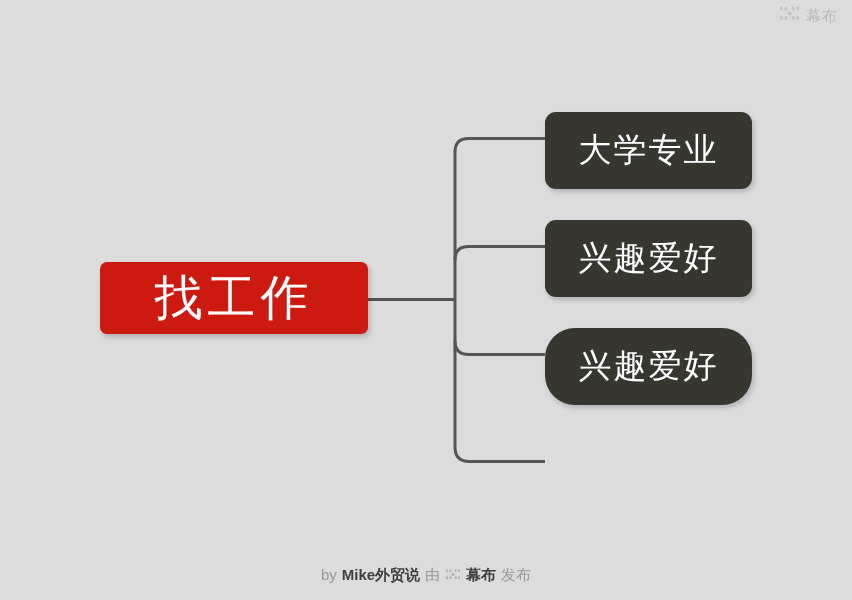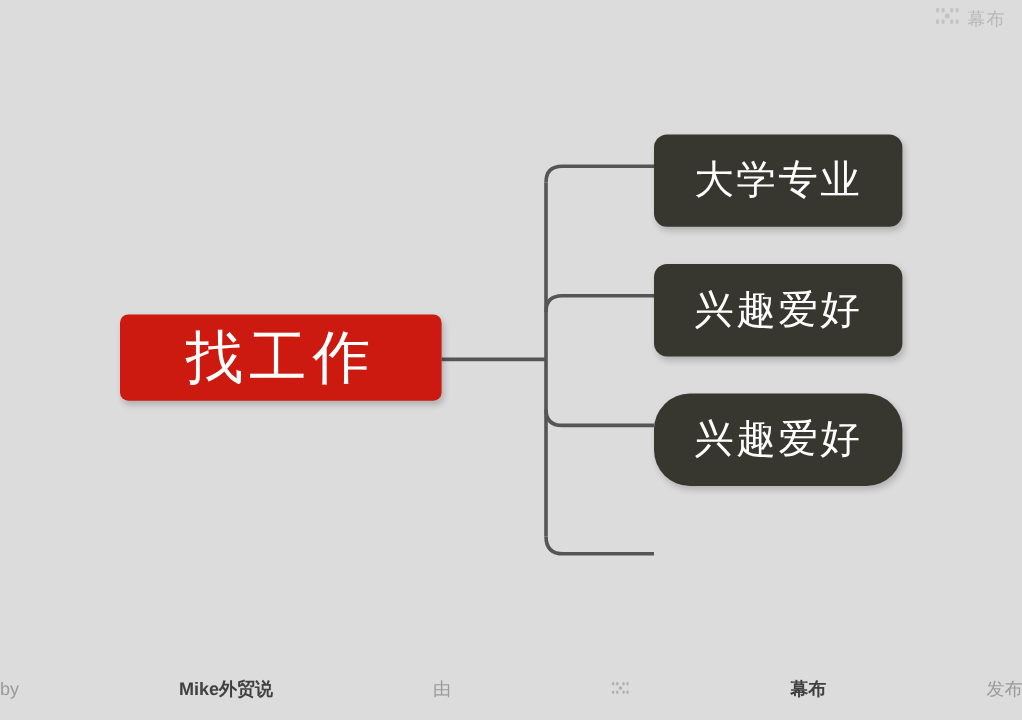--- a/index.html
+++ b/index.html
@@ -87,21 +87,21 @@
   .node-child.c3 { top: 423px; }
 
   
   .footer {
     position: absolute;
     left: 0;
     right: 0;
     bottom: 18px;
     display: flex;
     align-items: center;
-    justify-content: space-between;
+    justify-content: center;
     gap: 5px;
     font-size: 15px;
     line-height: 1;
     user-select: none;
   }
   .footer .muted { color: #9a9a9a; }
   .footer .accent { color: #404040; font-weight: bold; }
   .footer-logo { display: block; margin: 0 1px; }
 </style>
 </head>

